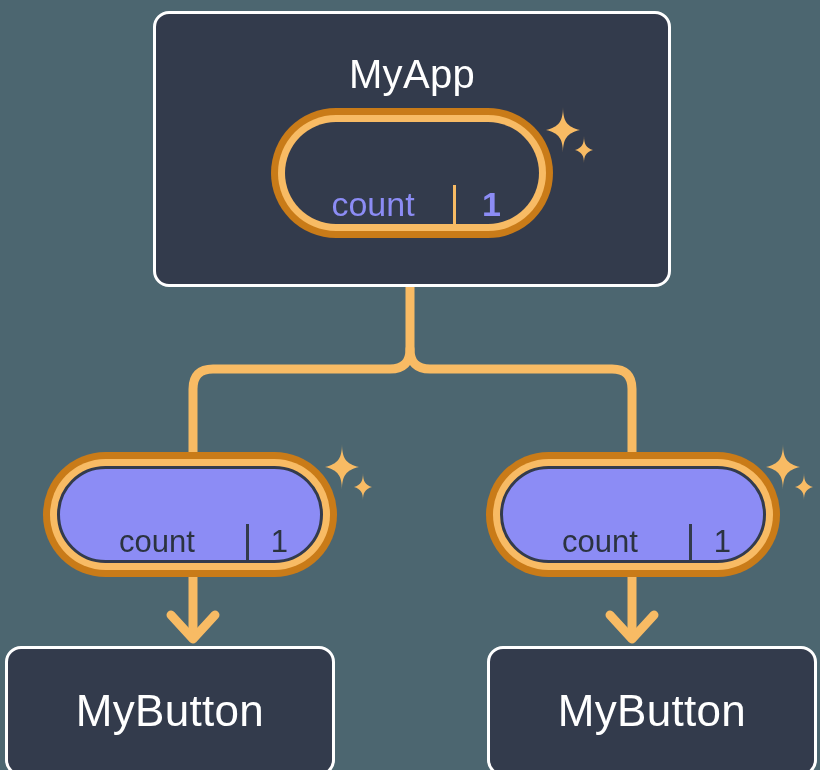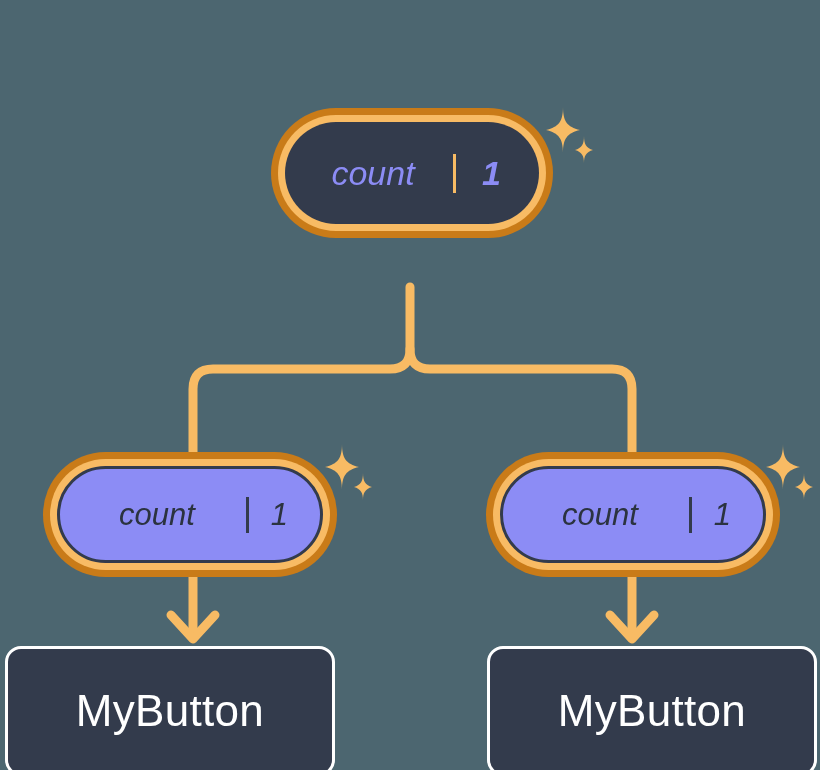--- a/index.html
+++ b/index.html
@@ -81,24 +81,23 @@
     flex: 1 1 auto;
     display: flex;
     align-items: stretch;
     border-radius: 999px;
     background: #f8bb64;            
     padding: 7px;
   }
   .pill-face {
     flex: 1 1 auto;
     display: flex;
-    align-items: center;
+    align-items: flex-end;
     border-radius: 999px;
     overflow: hidden;
-    font-style: italic;
   }
   .pill-cell {
     display: flex;
     align-items: center;
     justify-content: center;
     white-space: nowrap;
   }
   .pill-key   { flex: 1 1 auto; }
   .pill-value { flex: 0 0 auto; }
 
@@ -143,20 +142,23 @@
              Q 632 369 632 389
              L 632 452" stroke="#f8bb64" stroke-width="9" stroke-linecap="round" stroke-linejoin="round"></path>
 
     <path d="M 193 577 L 193 639" stroke="#f8bb64" stroke-width="9" stroke-linecap="butt"></path>
     <path d="M 171 615 L 193 639 L 215 615" stroke="#f8bb64" stroke-width="9" stroke-linecap="round" stroke-linejoin="round"></path>
 
     <path d="M 632 577 L 632 639" stroke="#f8bb64" stroke-width="9" stroke-linecap="butt"></path>
     <path d="M 610 615 L 632 639 L 654 615" stroke="#f8bb64" stroke-width="9" stroke-linecap="round" stroke-linejoin="round"></path>
   </svg>
 
+  <div class="node-box" id="app-node">
+    <div class="node-title">MyApp</div>
+  </div>
 
   <div class="pill pill-dark" id="app-pill">
     <div class="pill-inner">
       <div class="pill-face">
         <div class="pill-cell pill-key">count</div>
         <div class="pill-cell pill-value">1</div>
       </div>
     </div>
   </div>
 

